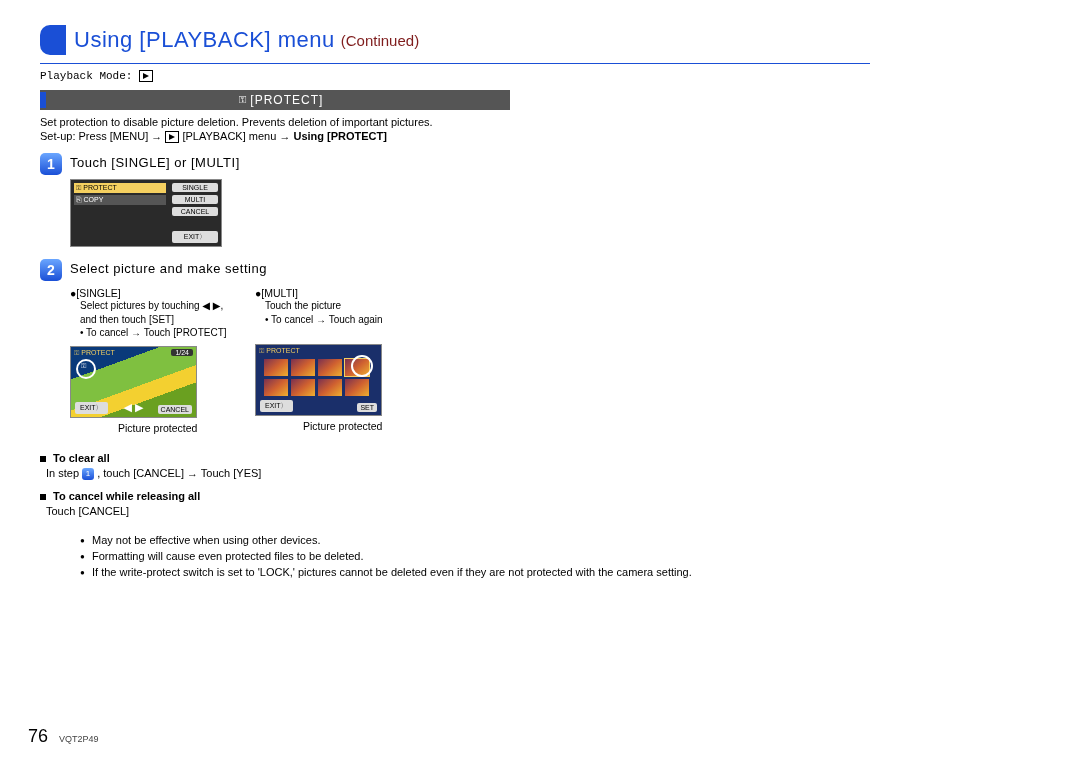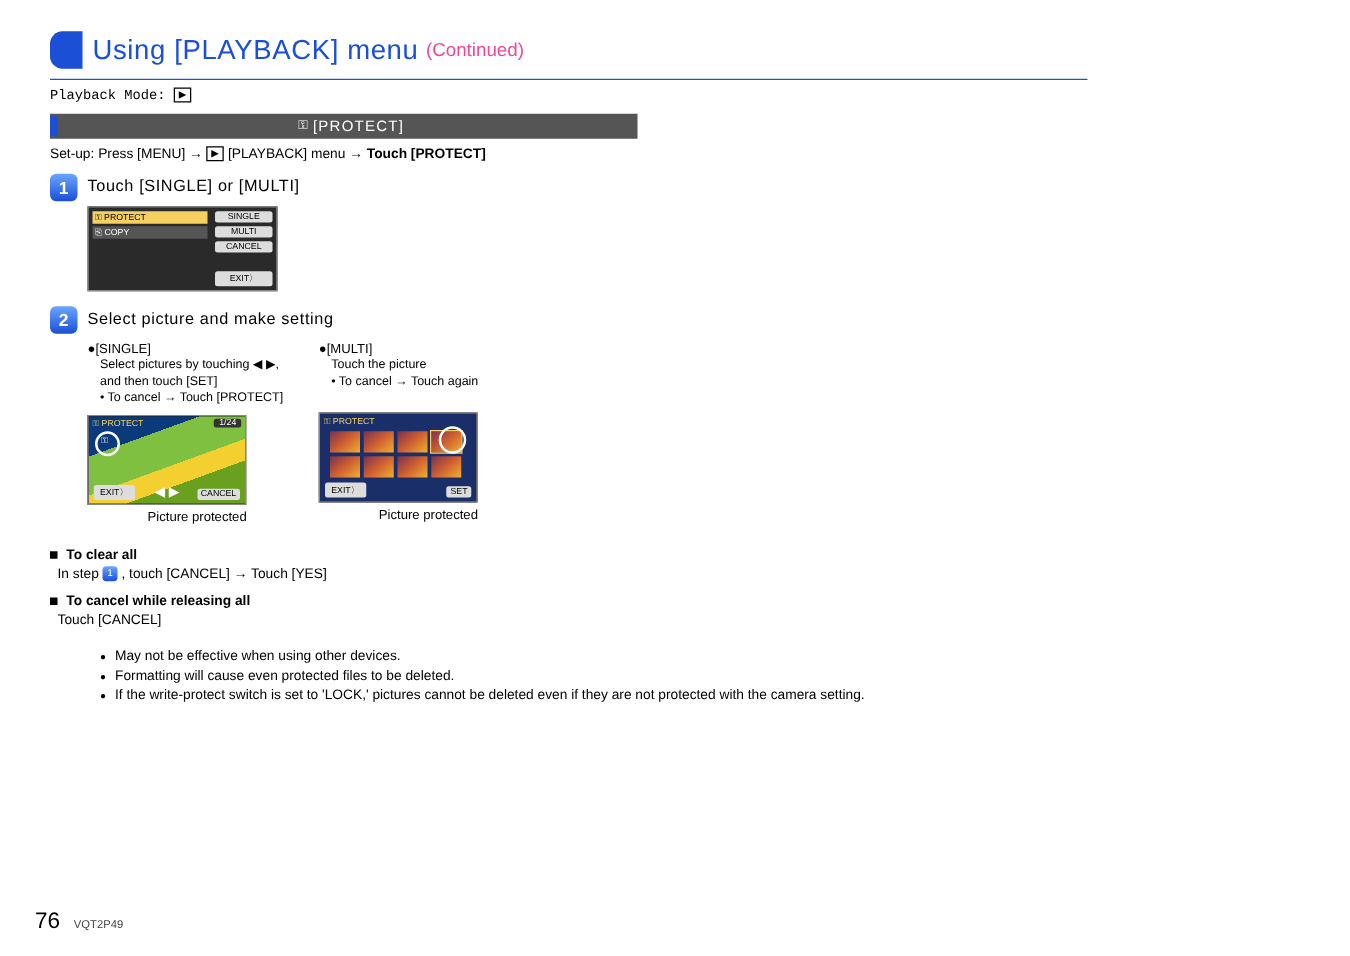--- a/index.html
+++ b/index.html
@@ -29,21 +29,21 @@
     margin-right: 8px;
   }
   .title-text {
     font-size: 22px;
     color: #1a4fd6;
     font-weight: normal;
     letter-spacing: 0.5px;
   }
   .title-cont {
     font-size: 15px;
-    color: #ec4899;
+    color: #7f1d1d;
     margin-left: 6px;
   }
   .title-rule {
     border-bottom: 1px solid #1a4fd6;
     margin-bottom: 6px;
     width: 830px;
   }
   .mode-line {
     font-size: 11px;
     margin-bottom: 8px;
@@ -189,25 +189,26 @@
   </div>
 
   <div class="section-bar">
     <div class="blue-stub"></div>
     <span class="sp"></span>
     <span class="key-icon">⚿</span>
     <span class="section-bar-text">[PROTECT]</span>
     <span class="sp"></span>
   </div>
 
+  <div class="intro">Set protection to disable picture deletion. Prevents deletion of important pictures.</div>
   <div class="setup">
     <span>Set-up: Press [MENU] → </span>
     <span class="play-icon"></span>
     <span> [PLAYBACK] menu → </span>
-    <b>Touch [PROTECT]</b>
+    <b>Using [PROTECT]</b>
   </div>
 
   <div class="step-row">
     <div class="step-badge">1</div>
     <div class="step-title">Touch [SINGLE] or [MULTI]</div>
   </div>
   <div class="lcd1">
     <div class="lcd1-left">
       <div class="lcd1-row highlight">⚿ PROTECT</div>
       <div class="lcd1-row">⎘ COPY</div>

